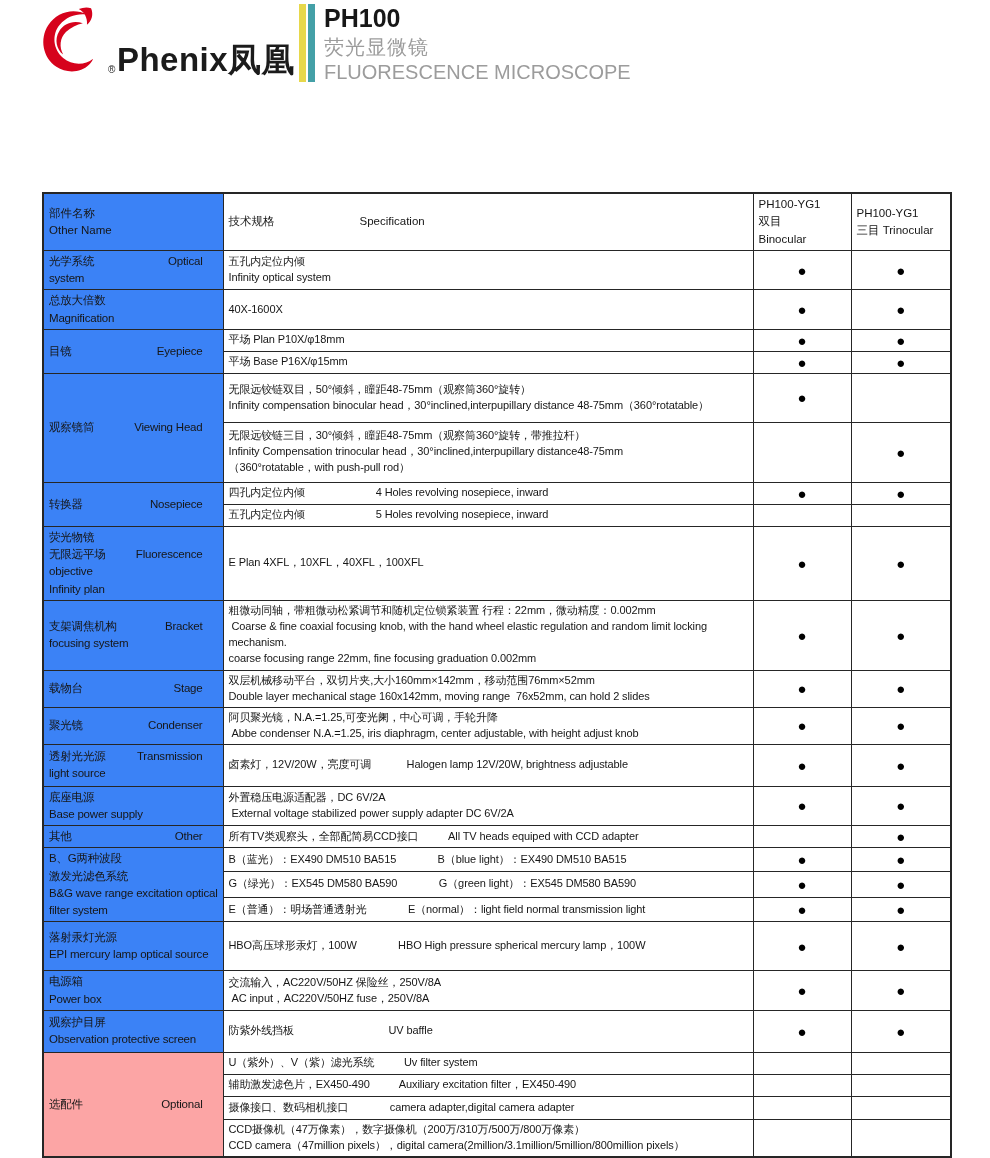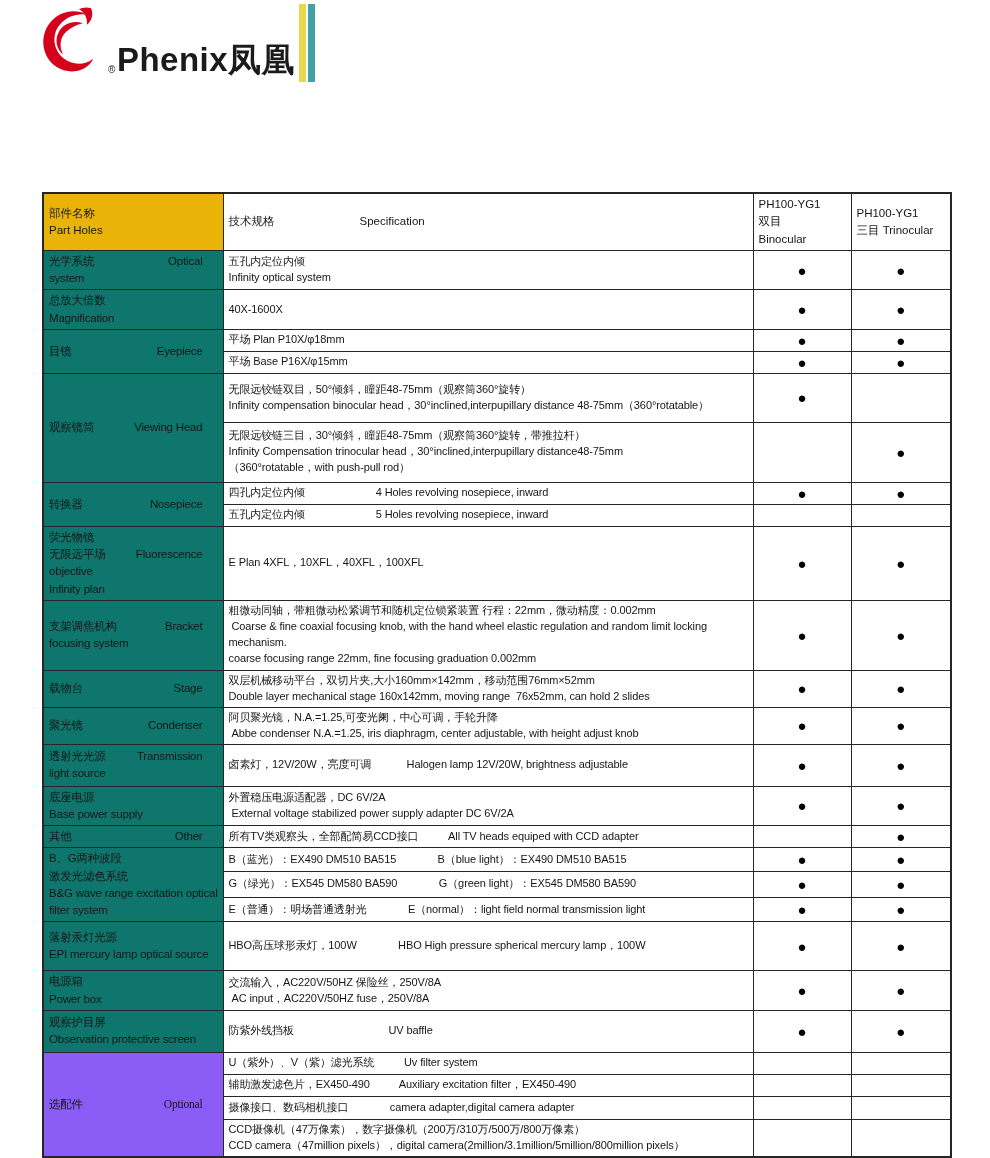--- a/index.html
+++ b/index.html
@@ -20,30 +20,30 @@
   .model{font-size:25px;font-weight:bold;color:#171717;line-height:1.15;}
   .sub-cn{font-size:20px;color:#9c9c9c;line-height:1.15;margin-top:3px;letter-spacing:1px;}
   .sub-en{font-size:20px;color:#9c9c9c;line-height:1.15;margin-top:2px;}
   
   table.spec-table{
     position:absolute;left:42px;top:192px;width:908px;
     border-collapse:collapse;table-layout:fixed;
     border:2px solid #262626;background:#ffffff;
   }
   td{border:1px solid #262626;padding:0;vertical-align:middle;overflow:hidden;}
-  .part{background:#0f766e;padding:2px 2px 2px 5px;font-size:11.5px;letter-spacing:-0.2px;line-height:1.5;}
-  .part.purple{background:#8b5cf6;font-family:Liberation Serif, serif;}
+  .part{background:#3b82f6;padding:2px 2px 2px 5px;font-size:11.5px;letter-spacing:-0.2px;line-height:1.5;}
+  .part.purple{background:#fca5a5;}
   .pline{display:flex;justify-content:space-between;flex-wrap:wrap;}
   .pline .pr{margin-right:18px;white-space:nowrap;}
   .spec{padding:2px 4px 2px 5px;font-size:11px;letter-spacing:-0.1px;}
   .sline{white-space:pre-wrap;line-height:1.45;}
   .dot{text-align:center;font-size:15px;line-height:1;color:#000;}
   
   .hcell{padding:2px 4px 2px 5px;font-size:11.5px;line-height:1.5;vertical-align:middle;}
-  .hcell.beige{background:#eab308;}
+  .hcell.beige{background:#3b82f6;}
   .hspec{display:flex;align-items:baseline;text-align:center;}
   .hspec .en{margin-left:85px;}
 </style>
 </head>
 <body>
 
 <div class="hdr">
   <div class="logo">
     <span>
       <svg width="68" height="74" viewBox="0 0 100 108">
@@ -51,35 +51,40 @@
         <path fill="#d6021c" d="M66,25 C52,20 38,25 31,37 C24,49 27,63 37,71 C31,60 32,47 41,38 C48,31 57,27 66,25 Z"></path>
         <path fill="#d6021c" d="M60,4 C68,8 73,17 72,27 C79,22 82,12 78,3 C72,1 66,2 60,4 Z"></path>
       </svg>
     </span>
     <span class="brand-text"><span class="reg">®</span><span>Phenix凤凰</span></span>
   </div>
   <div class="divider">
     <span class="bar-y"></span>
     <span class="bar-t"></span>
   </div>
+  <div class="titles">
+    <div class="model">PH100</div>
+    <div class="sub-cn">荧光显微镜</div>
+    <div class="sub-en">FLUORESCENCE MICROSCOPE</div>
+  </div>
 </div>
 
 <table class="spec-table">
   <colgroup>
       <col style="width:180px">
       <col style="width:530px">
       <col style="width:98px">
       <col style="width:100px">
     </colgroup>
 
   <tbody>
       <tr style="height:56px">
     <td class="hcell beige">
       <div>部件名称</div>
-      <div>Part Holes</div>
+      <div>Other Name</div>
     </td>
     <td class="hcell">
       <div class="hspec">
             <span>技术规格</span>
             <span class="en">Specification</span>
           </div>
     </td>
     <td class="hcell">
       <div>PH100-YG1</div>
       <div>双目</div>

